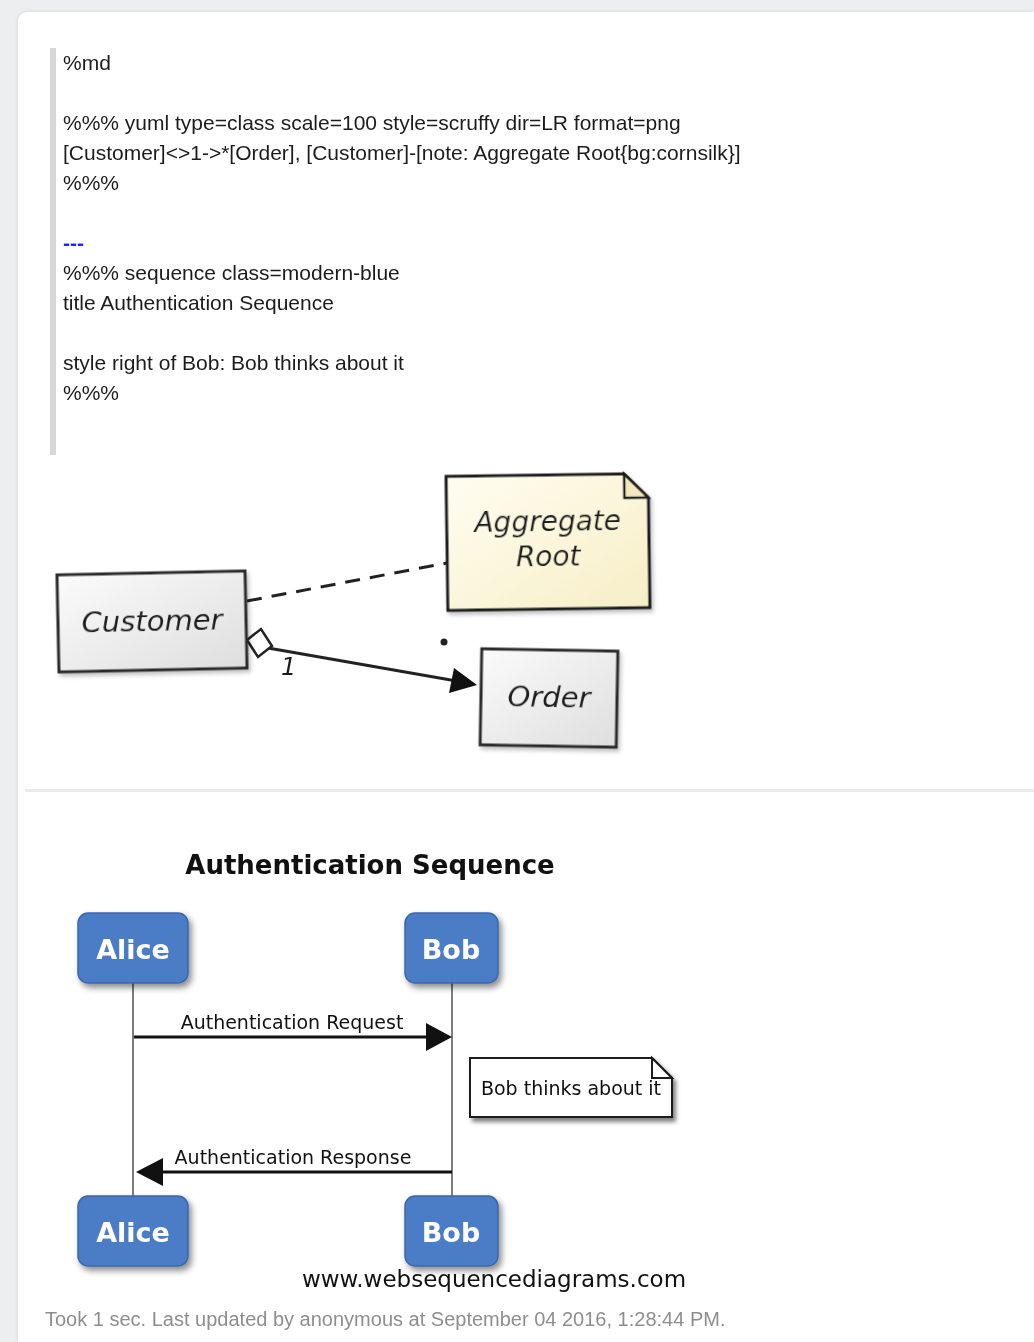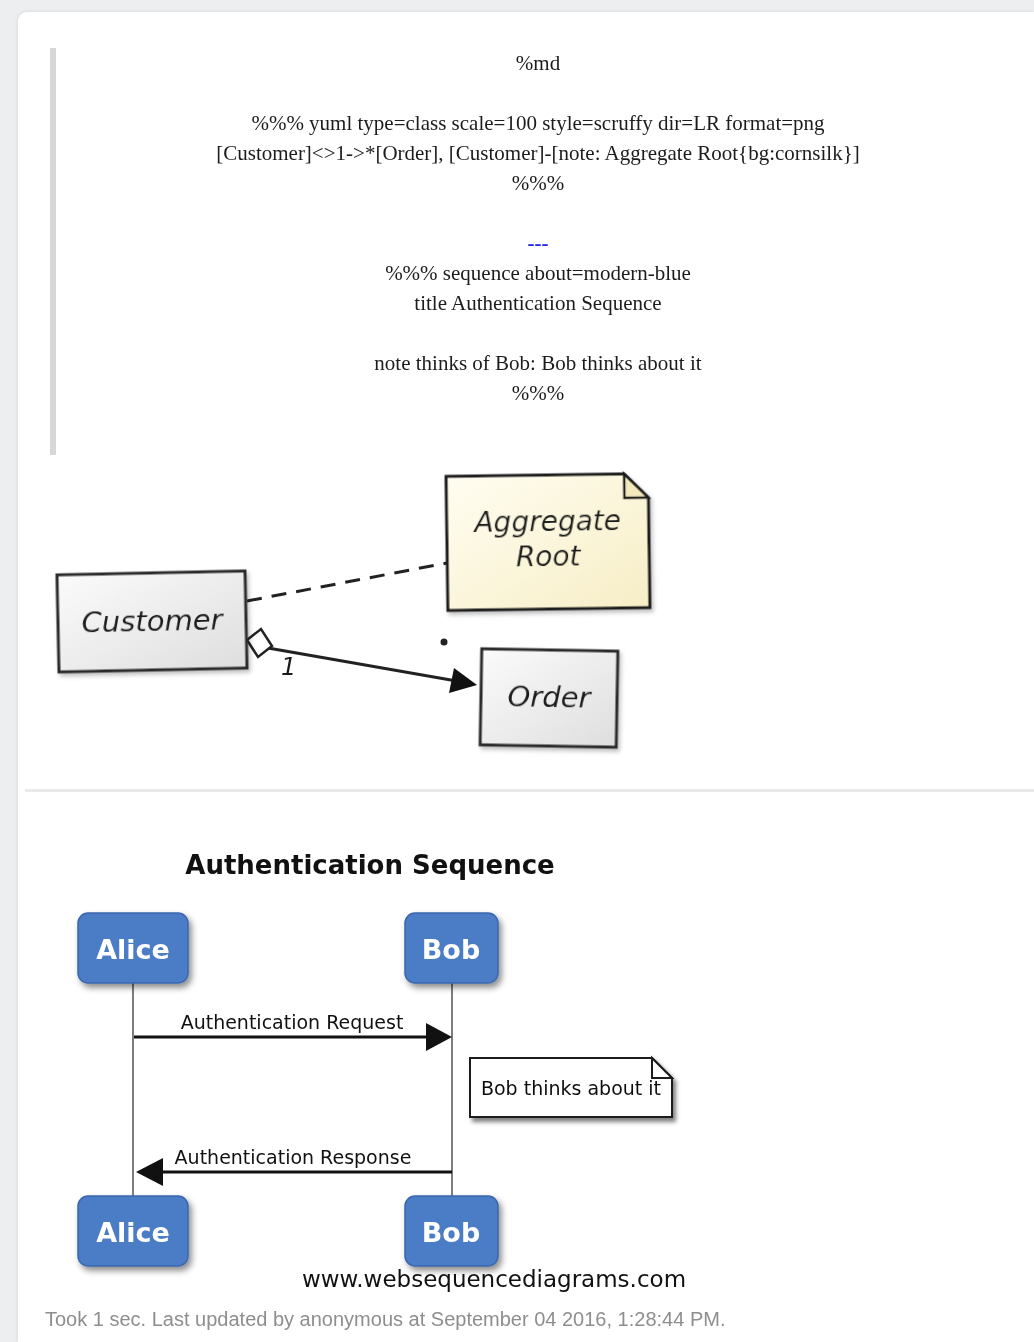--- a/index.html
+++ b/index.html
@@ -5,22 +5,22 @@
   html,body{margin:0;padding:0;}
   body{font-family:"Liberation Sans",sans-serif;}
   .page{position:relative;width:1034px;height:1342px;background:var(--page_bg,#eceef0);overflow:hidden;}
   .card{position:absolute;left:18px;top:12px;width:1016px;height:1330px;background:var(--card_bg,#ffffff);
         border-top-left-radius:9px;box-shadow:0 0 4px rgba(0,0,0,0.10);}
   
   .code-cell{position:absolute;left:0;top:36px;width:1000px;height:407px;overflow:hidden;cursor:text;}
   .gutter{position:absolute;left:32px;top:0;width:6px;height:407px;background:var(--gutter,#d7d7d7);}
   .code-lines{position:absolute;left:45px;top:0;width:950px;}
   .code-line{height:30px;line-height:30px;white-space:pre;
-             font-family:Liberation Serif, serif;
-             font-size:21px;color:var(--code_text,#1c1c1c);text-align:center;}
+             font-family:Liberation Sans, sans-serif;
+             font-size:21px;color:var(--code_text,#1c1c1c);}
   .code-line.hr-blue{color:var(--md_hr_blue,#2424ee);font-weight:bold;}
   
   .diagram-svg{position:absolute;}
   .divider{position:absolute;left:7px;top:777px;width:1009px;height:3px;background:var(--divider,#e9eaec);}
   .scruffy-text{font-family:"DejaVu Sans",sans-serif;font-style:italic;fill:#1a1a1a;}
   .seq-text{font-family:"DejaVu Sans","Liberation Sans",sans-serif;fill:#111111;}
   .seq-actor-text{font-family:"DejaVu Sans","Liberation Sans",sans-serif;fill:#ffffff;font-weight:bold;}
   
   .footer{position:absolute;left:27px;top:1296px;font-size:20px;color:var(--footer_gray,#8e8e8e);}
 </style>
@@ -33,24 +33,24 @@
     <div class="code-cell">
       <div class="gutter"></div>
       <div class="code-lines">
         <div class="code-line">%md</div>
         <div class="code-line"></div>
         <div class="code-line">%%% yuml type=class scale=100 style=scruffy dir=LR format=png</div>
         <div class="code-line">[Customer]&lt;&gt;1-&gt;*[Order], [Customer]-[note: Aggregate Root{bg:cornsilk}]</div>
         <div class="code-line">%%%</div>
         <div class="code-line"></div>
         <div class="code-line hr-blue">---</div>
-        <div class="code-line">%%% sequence about=modern-blue</div>
+        <div class="code-line">%%% sequence class=modern-blue</div>
         <div class="code-line">title Authentication Sequence</div>
         <div class="code-line"></div>
-        <div class="code-line">note thinks of Bob: Bob thinks about it</div>
+        <div class="code-line">style right of Bob: Bob thinks about it</div>
         <div class="code-line">%%%</div>
       </div>
     </div>
 
     <svg class="diagram-svg" style="left:22px;top:448px;" width="640" height="330" viewBox="40 460 640 330">
       <defs>
         <linearGradient id="grayGrad" x1="0" y1="0" x2="1" y2="1">
           <stop offset="0" stop-color="#fbfbfb"></stop>
             <stop offset="1" stop-color="#dedede"></stop>
         </linearGradient>

